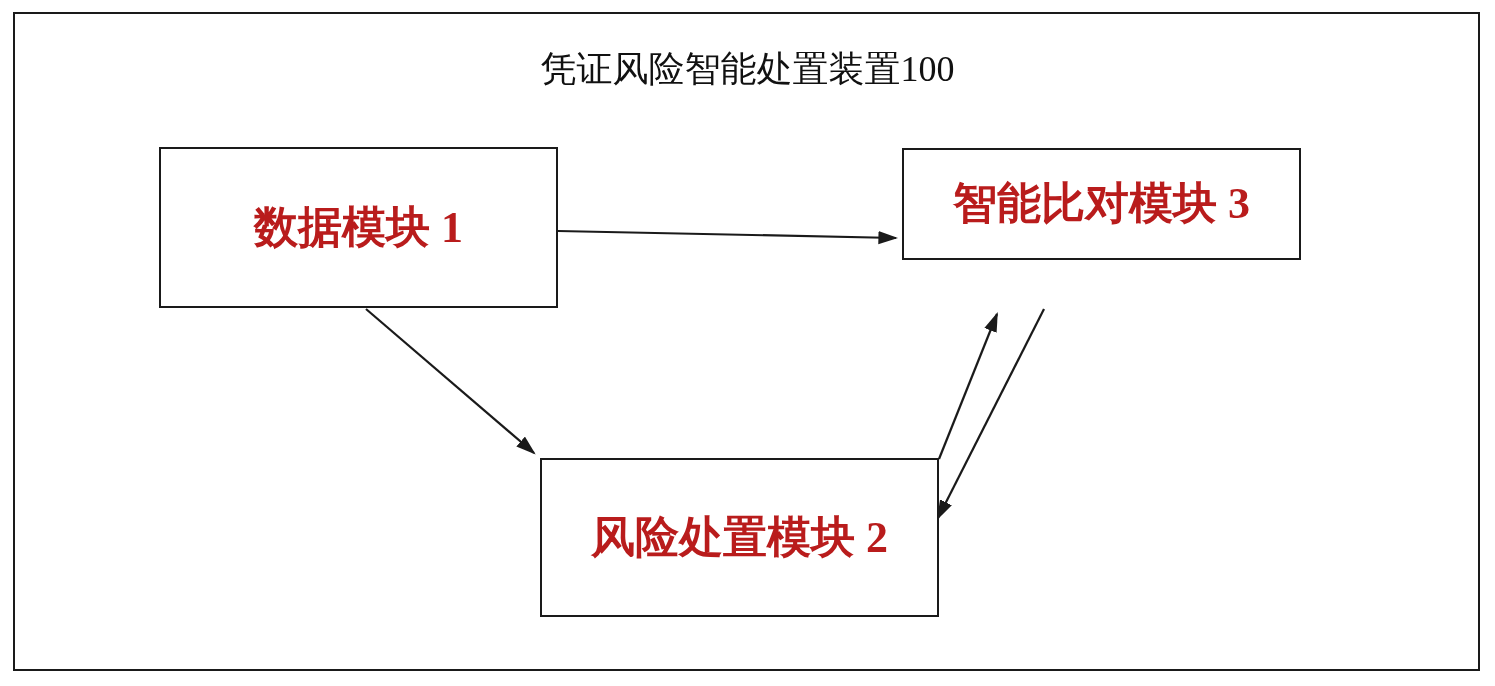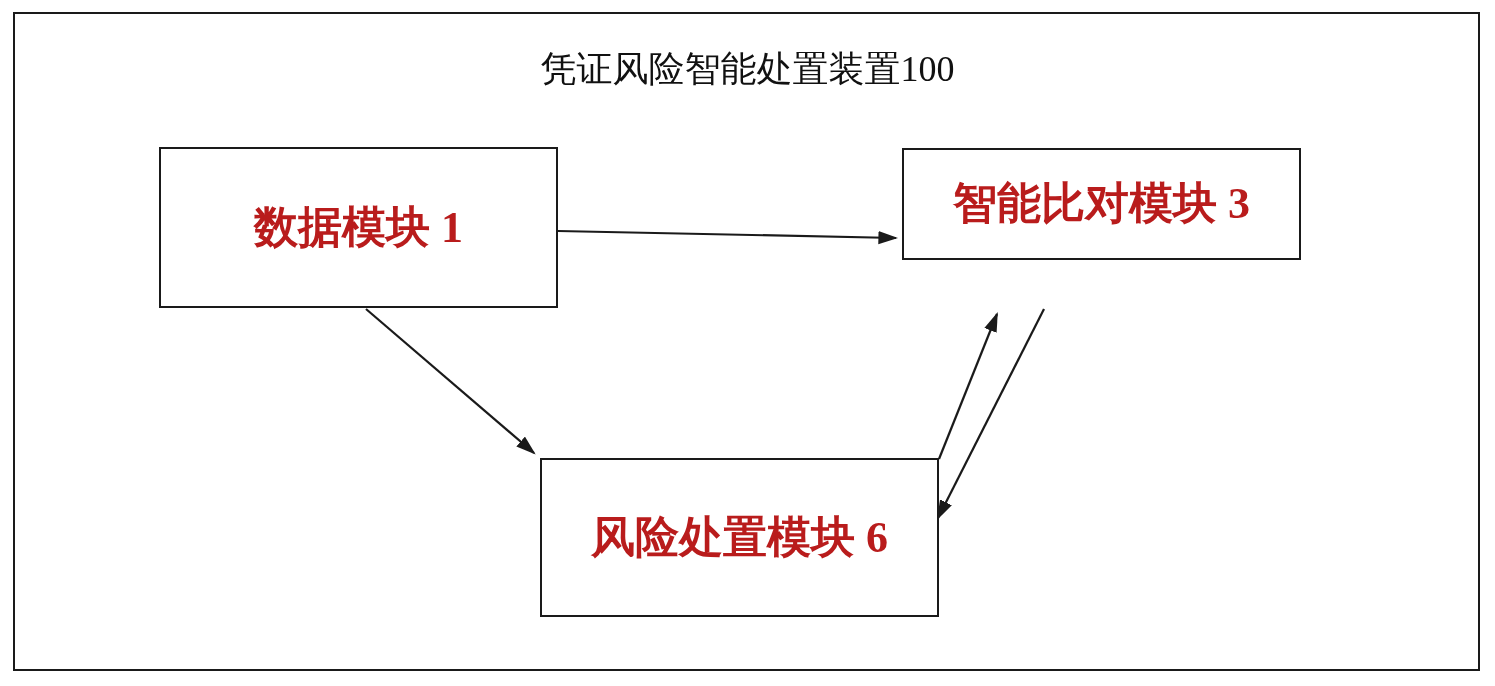--- a/index.html
+++ b/index.html
@@ -100,21 +100,21 @@
 
   <div class="module-box" id="box-data-module">
     <span class="module-label">数据模块 1</span>
   </div>
 
   <div class="module-box" id="box-compare-module">
     <span class="module-label">智能比对模块 3</span>
   </div>
 
   <div class="module-box" id="box-risk-module">
-    <span class="module-label">风险处置模块 6</span>
+    <span class="module-label">风险处置模块 2</span>
   </div>
 
   <svg id="connector-layer" viewBox="0 0 1495 686" width="1495" height="686">
     <defs>
       <marker id="arrowhead" markerWidth="9" markerHeight="9" refX="8" refY="3" orient="auto" markerUnits="strokeWidth">
         <path d="M0,0 L9,3 L0,6 z" fill="#1a1a1a"></path>
       </marker>
     </defs>
 
     <line x1="558" y1="231" x2="896" y2="238" stroke="#1a1a1a" stroke-width="2.2" marker-end="url(#arrowhead)"></line>

